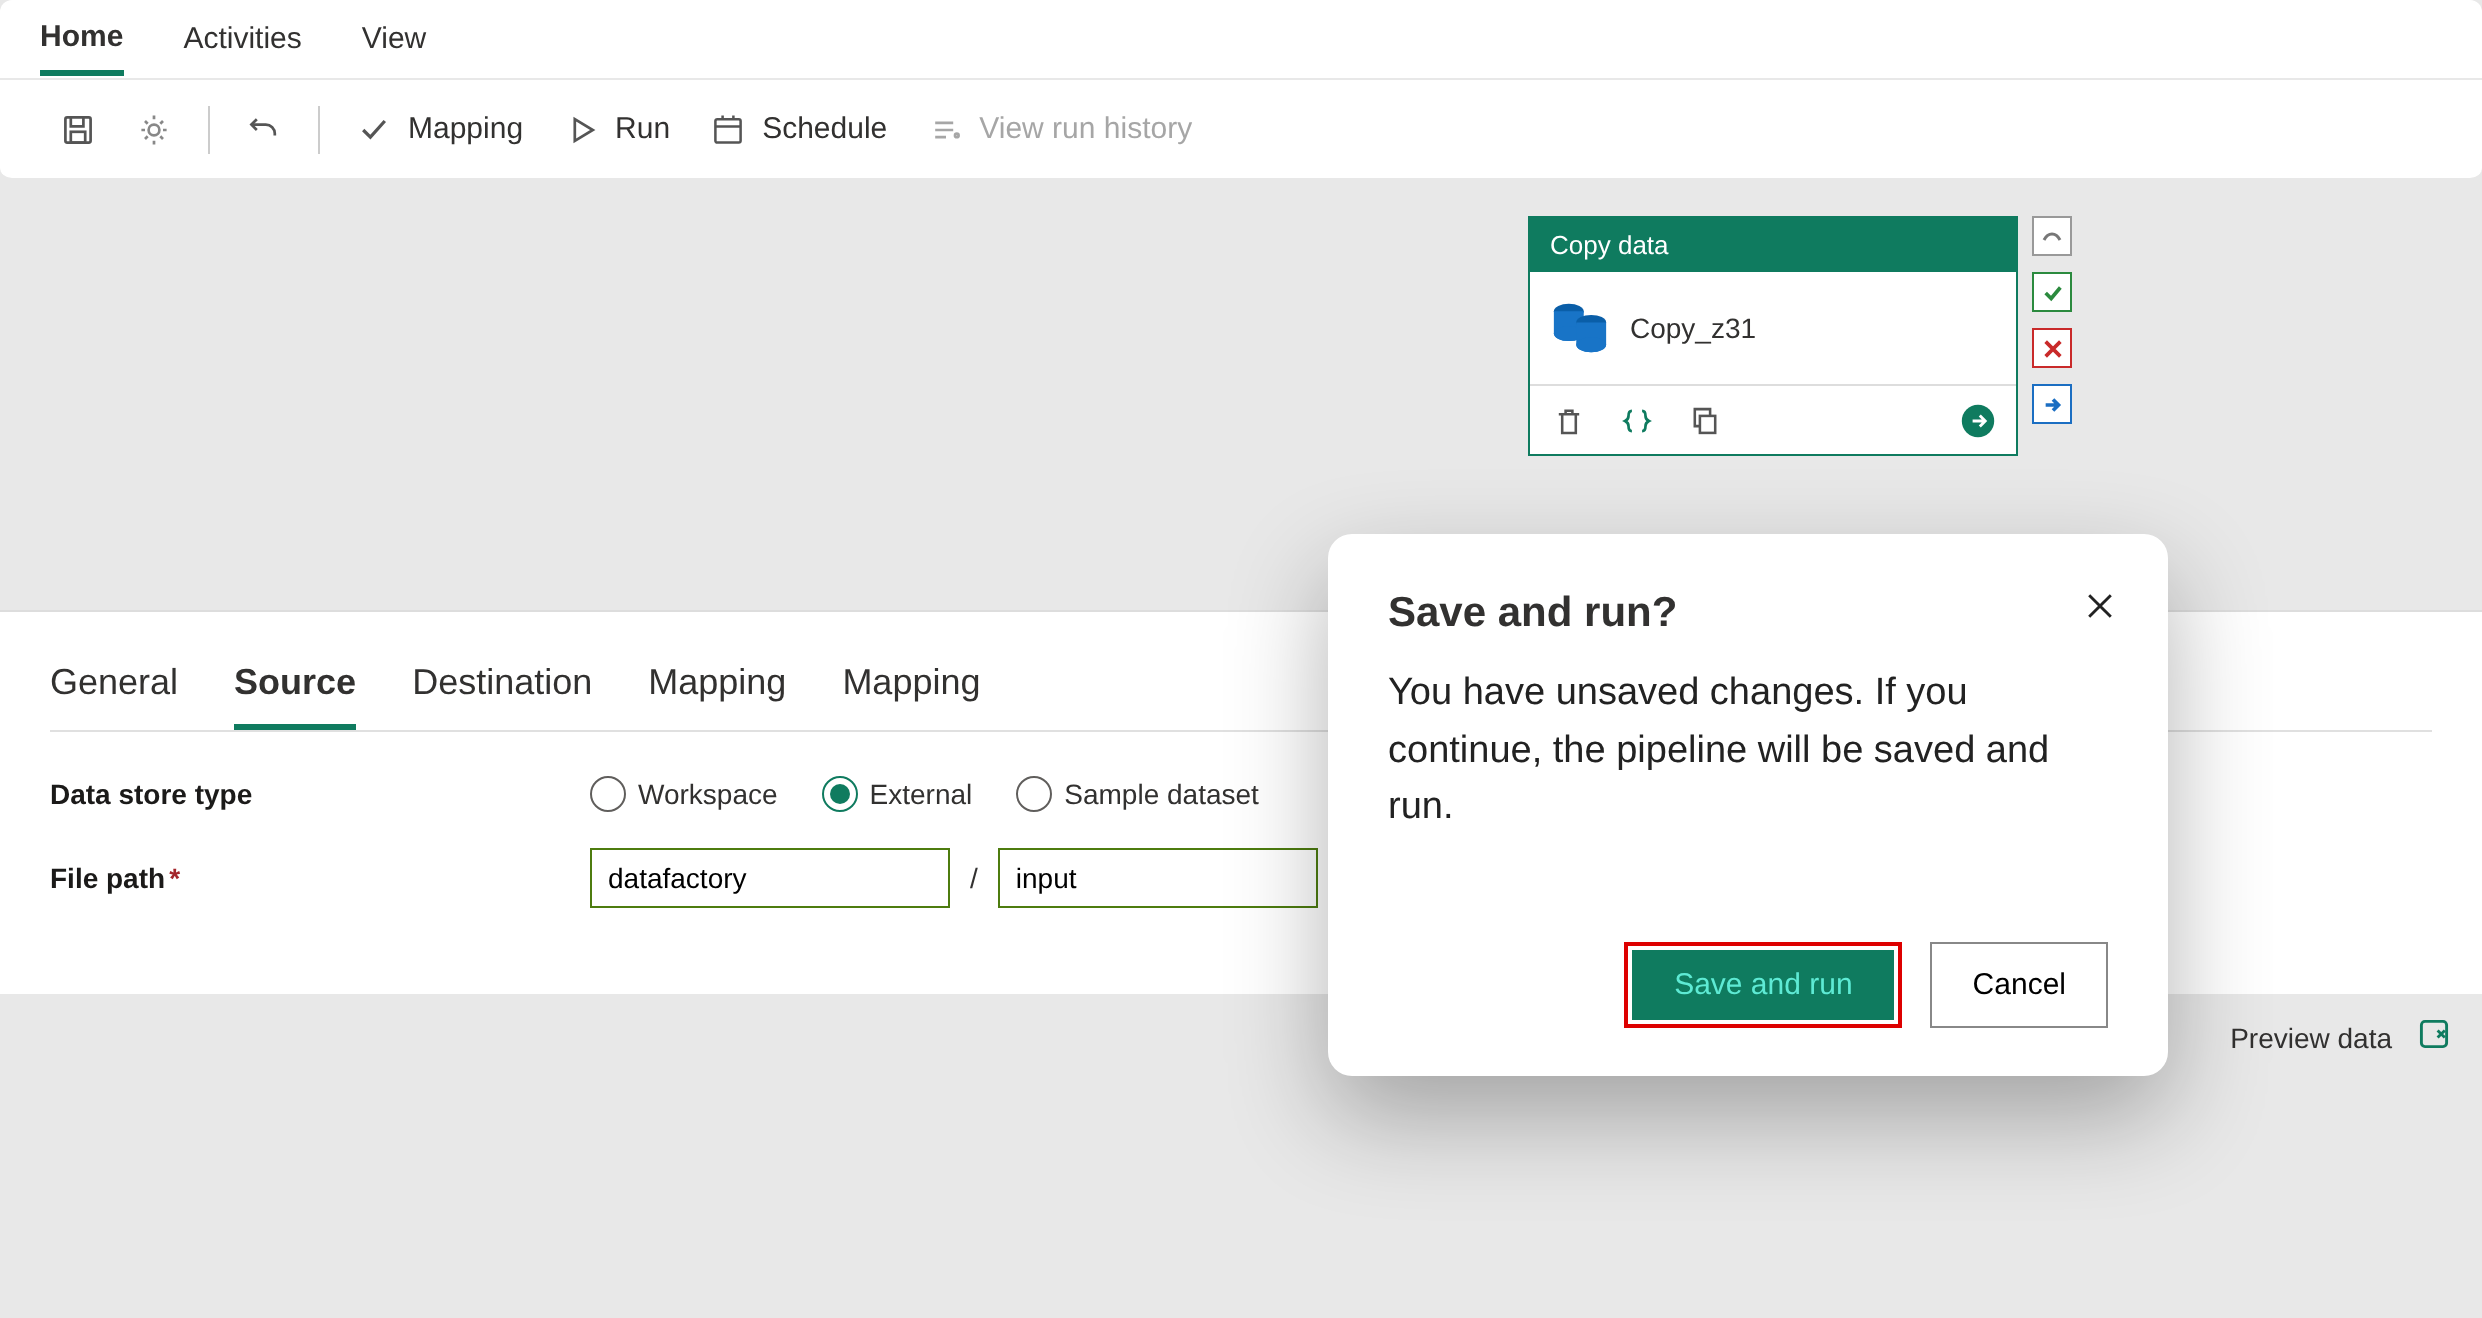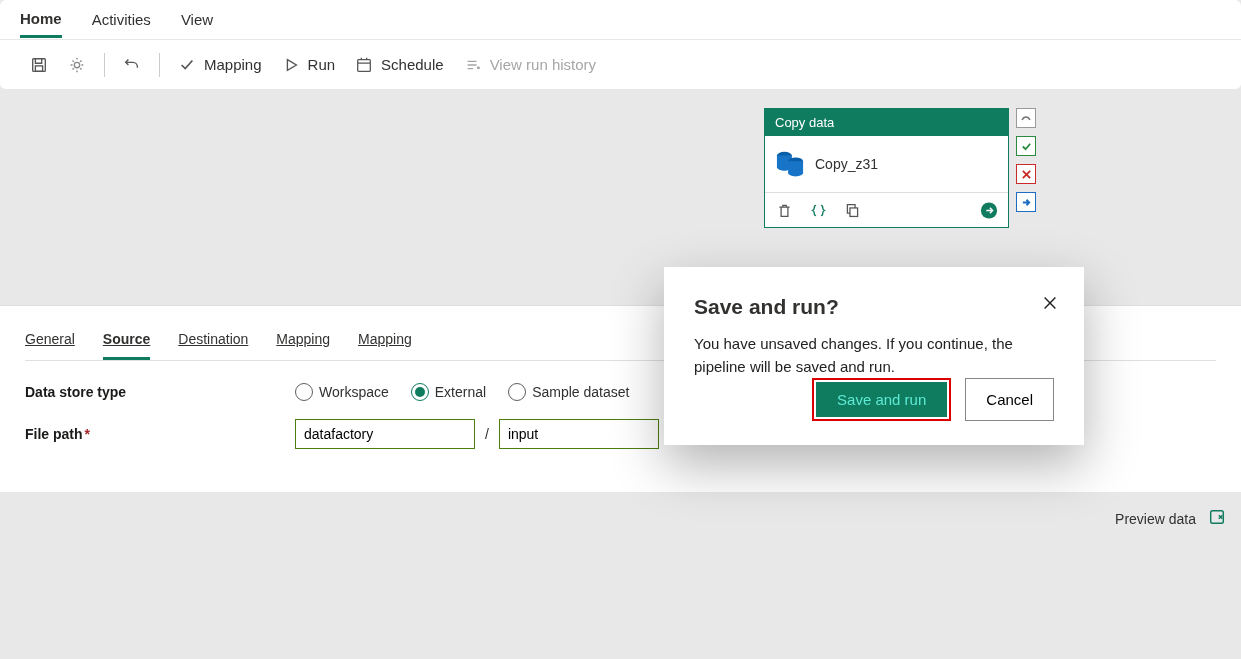--- a/index.html
+++ b/index.html
@@ -112,21 +112,21 @@
     display:flex;align-items:center;justify-content:center;font-size:12px;
   }
 
   
   .bottom-panel {
     background:#fff;
     padding: 15px 25px 25px;
     border-top:1px solid #ddd;
   }
   .panel-tabs { display:flex; gap:28px; border-bottom:1px solid #e0e0e0; margin-bottom:22px;}
-  .panel-tab { padding:10px 0; font-size:14px; cursor:pointer;text-decoration:underline; }
+  .panel-tab { padding:10px 0; font-size:18px; cursor:pointer; }
   .panel-tab.active { font-weight:600; border-bottom:3px solid #0f7b5f; }
 
   .form-row { display:flex; align-items:center; margin-bottom:18px; }
   .form-label { width:270px; font-size:14px; font-weight:600; color:#1b1a19; }
   .req { color:#a4262c; margin-left:2px;}
 
   .radios { display:flex; gap:22px; }
   .radio {
     display:flex; align-items:center; gap:6px; cursor:pointer; font-size:14px;
   }
@@ -162,31 +162,31 @@
     position:absolute; right:15px; top:508px;
     display:flex; align-items:center; gap:12px; font-size:14px;
   }
 
   
   .modal {
     position:absolute;
     top:267px; left:664px;
     width:420px;
     background:#fff;
-    border-radius:0;
+    border-radius:12px;
     box-shadow:0 20px 50px rgba(0,0,0,.3);
     padding:28px 30px 24px;
   }
   .modal-title { font-size:21px; font-weight:600; margin-bottom:14px;}
   .modal-close {
     position:absolute; top:24px; right:22px;
     width:24px;height:24px;cursor:pointer;
     display:flex;align-items:center;justify-content:center;
   }
-  .modal-body { font-size:15px; color:#222; line-height:1.5; }
+  .modal-body { font-size:19px; color:#222; line-height:1.5; margin-bottom:52px;}
   .modal-actions { display:flex; gap:14px; justify-content:flex-end; }
   .btn {
     padding:8px 20px; font-size:15px; cursor:pointer; border:1px solid #888;
     background:#fff; font-family:inherit;
   }
   .btn-primary {
     background:#0f7b5f; color:#5eead4; border-color:#0f7b5f;
   }
   .highlight-box {
     border:2px solid #d00; padding:2px; display:inline-block;

